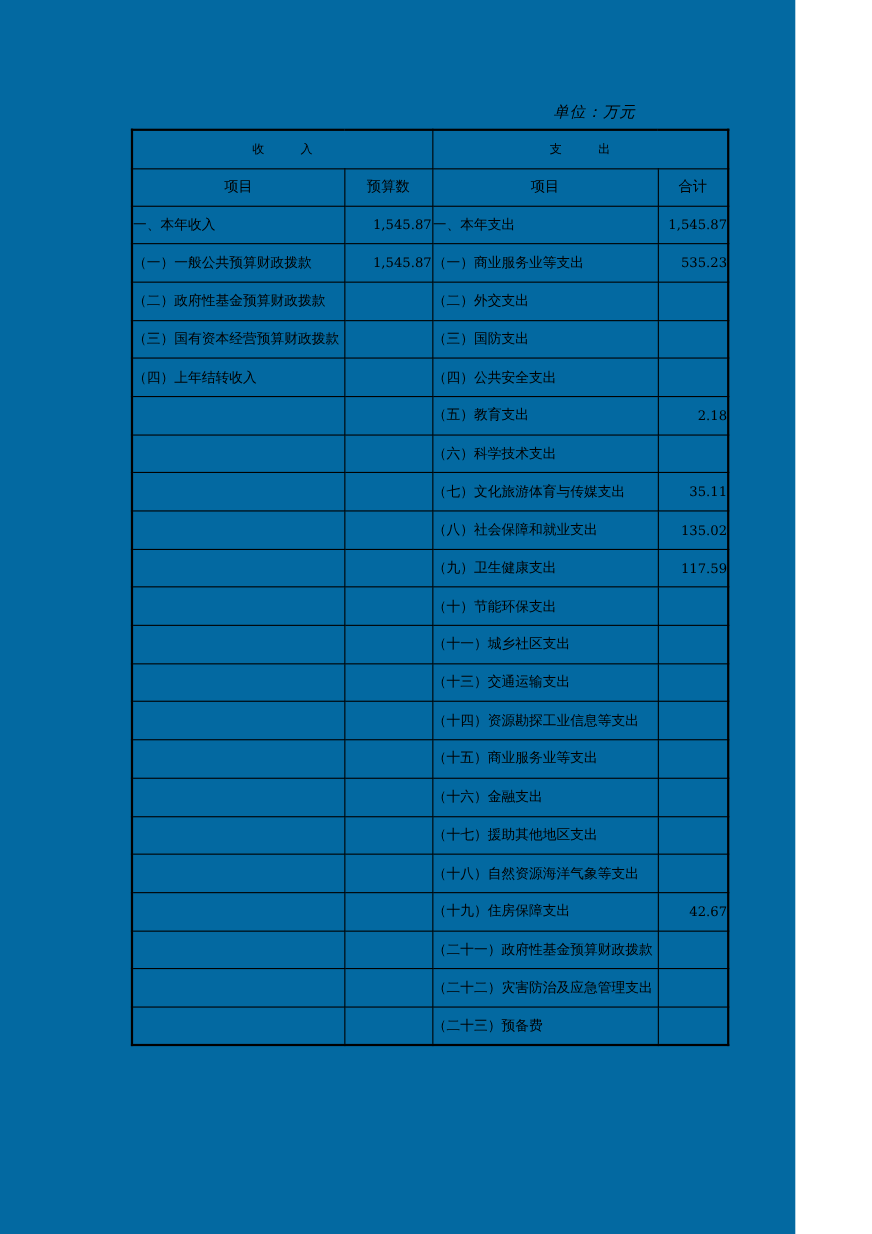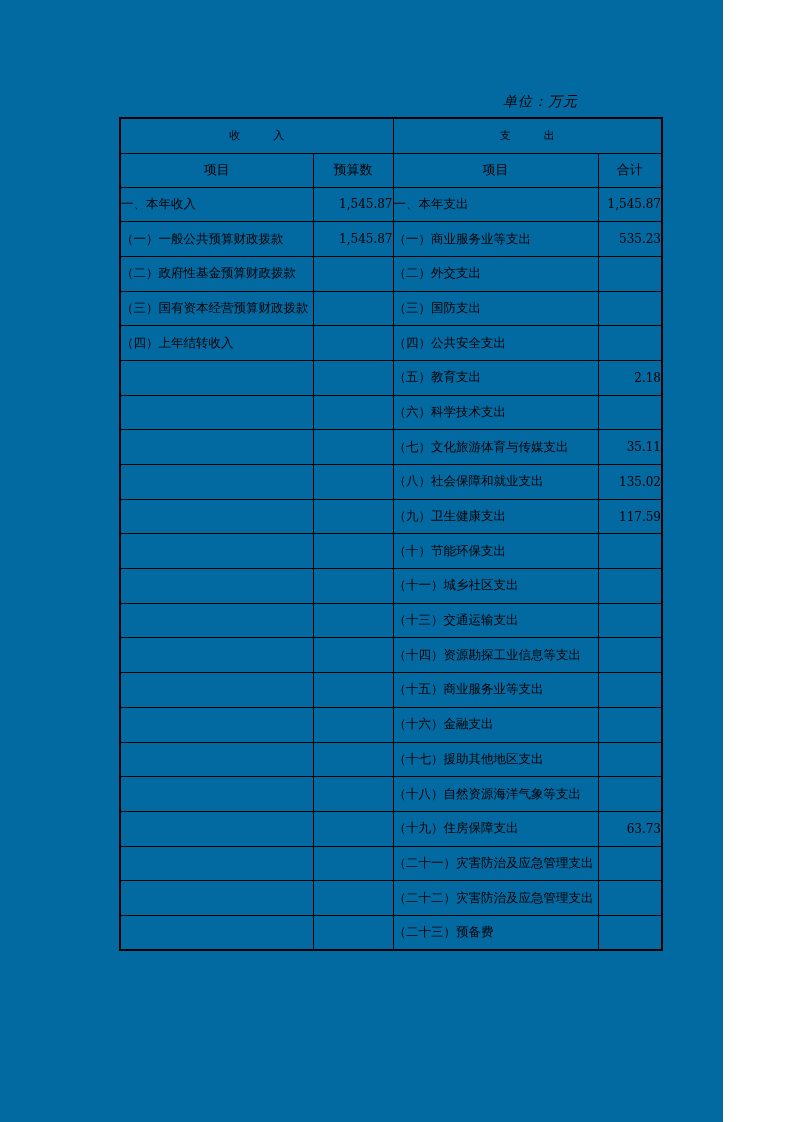--- a/index.html
+++ b/index.html
@@ -199,26 +199,26 @@
         <tr>
           <td class="item"></td>
           <td class="num"></td>
           <td class="item">（十八）自然资源海洋气象等支出</td>
           <td class="num"></td>
         </tr>
         <tr>
           <td class="item"></td>
           <td class="num"></td>
           <td class="item">（十九）住房保障支出</td>
-          <td class="num">63.73</td>
-        </tr>
-        <tr>
-          <td class="item"></td>
-          <td class="num"></td>
-          <td class="item">（二十一）灾害防治及应急管理支出</td>
+          <td class="num">42.67</td>
+        </tr>
+        <tr>
+          <td class="item"></td>
+          <td class="num"></td>
+          <td class="item">（二十一）政府性基金预算财政拨款</td>
           <td class="num"></td>
         </tr>
         <tr>
           <td class="item"></td>
           <td class="num"></td>
           <td class="item">（二十二）灾害防治及应急管理支出</td>
           <td class="num"></td>
         </tr>
         <tr>
           <td class="item"></td>

